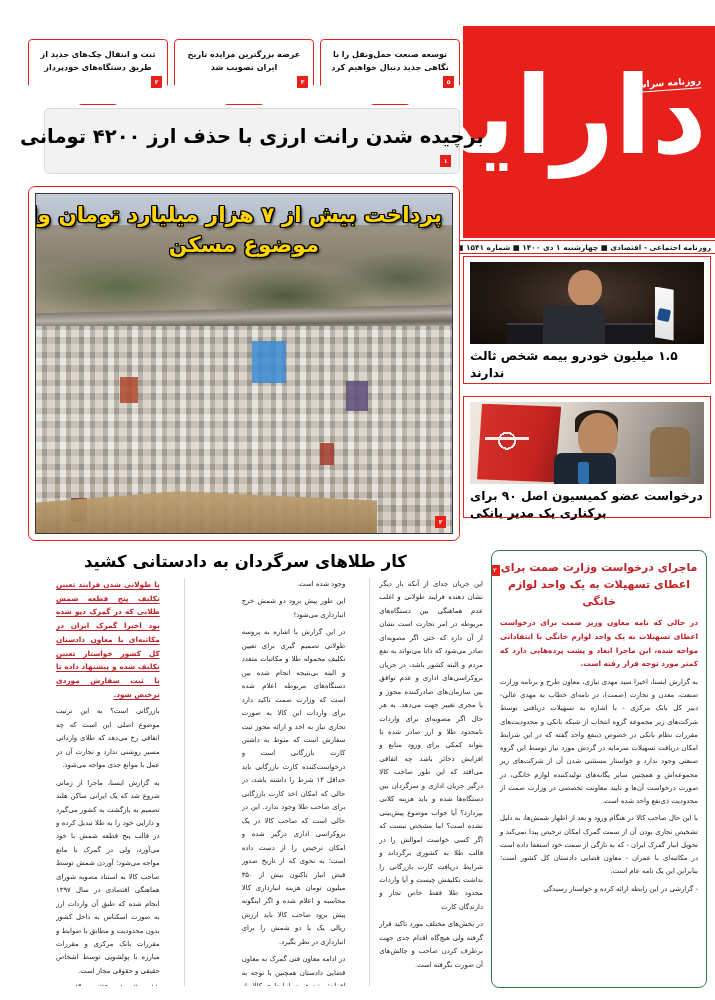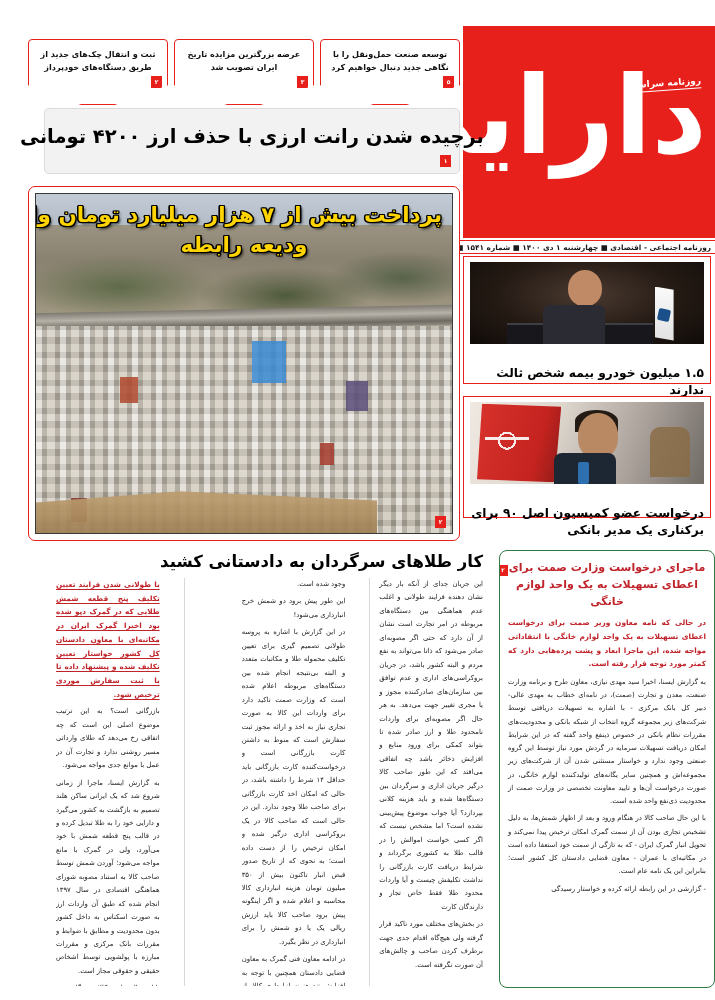--- a/index.html
+++ b/index.html
@@ -335,33 +335,33 @@
     border-radius: 10px 10px 0 0;
     opacity: .8;
   }
   .photo-flag .bottle {
     position: absolute; left: 46%; bottom: 0;
     width: 11px; height: 22px;
     background: #2e6fb0;
     border-radius: 2px;
   }
   .side-caption {
-    margin-top: 21px;
-    text-align: right;
+    margin-top: 4px;
+    text-align: left;
     font-size: 12.2px;
     font-weight: 800;
     color: #000;
     line-height: 1.42;
     letter-spacing: -0.2px;
   }
 
   
   .green-box {
     position: absolute;
-    top: 550px; right: 0;
+    top: 550px; right: 8px;
     width: 216px; height: 438px;
     border: 1.4px solid #2f7a45;
     border-radius: 8px;
     background: #fff;
     padding: 8px 8px 6px 8px;
     overflow: hidden;
   }
   .green-title {
     text-align: center;
     font-size: 11px;
@@ -398,21 +398,21 @@
     font-weight: 700;
   }
 
   
   .bottom-article {
     position: absolute;
     top: 552px; right: 232px; left: 8px;
     height: 440px;
   }
   .ba-headline {
-    text-align: right;
+    text-align: center;
     font-size: 16.5px;
     font-weight: 800;
     color: #000;
     letter-spacing: -0.3px;
     margin-bottom: 7px;
     white-space: nowrap;
   }
   .ba-cols {
     display: flex;
     flex-direction: row;
@@ -477,21 +477,21 @@
 
   <div class="hero">
     <div class="hero-inner">
       <div class="sky"></div>
       <div class="hills"></div>
       <div class="road"></div>
       <div class="city"></div>
       <div class="ground"></div>
       <div class="hero-headline">
         <span>پرداخت بیش از ۷ هزار میلیارد تومان وام</span>
-        <span>ودیعه رابطه</span>
+        <span>موضوع مسکن</span>
       </div>
       <span class="hero-num">۲</span>
     </div>
   </div>
 
   <div class="side-card one">
     <div class="side-photo photo-podium">
       <div class="podium-desk"></div>
       <div class="podium-flag"></div>
     </div>

